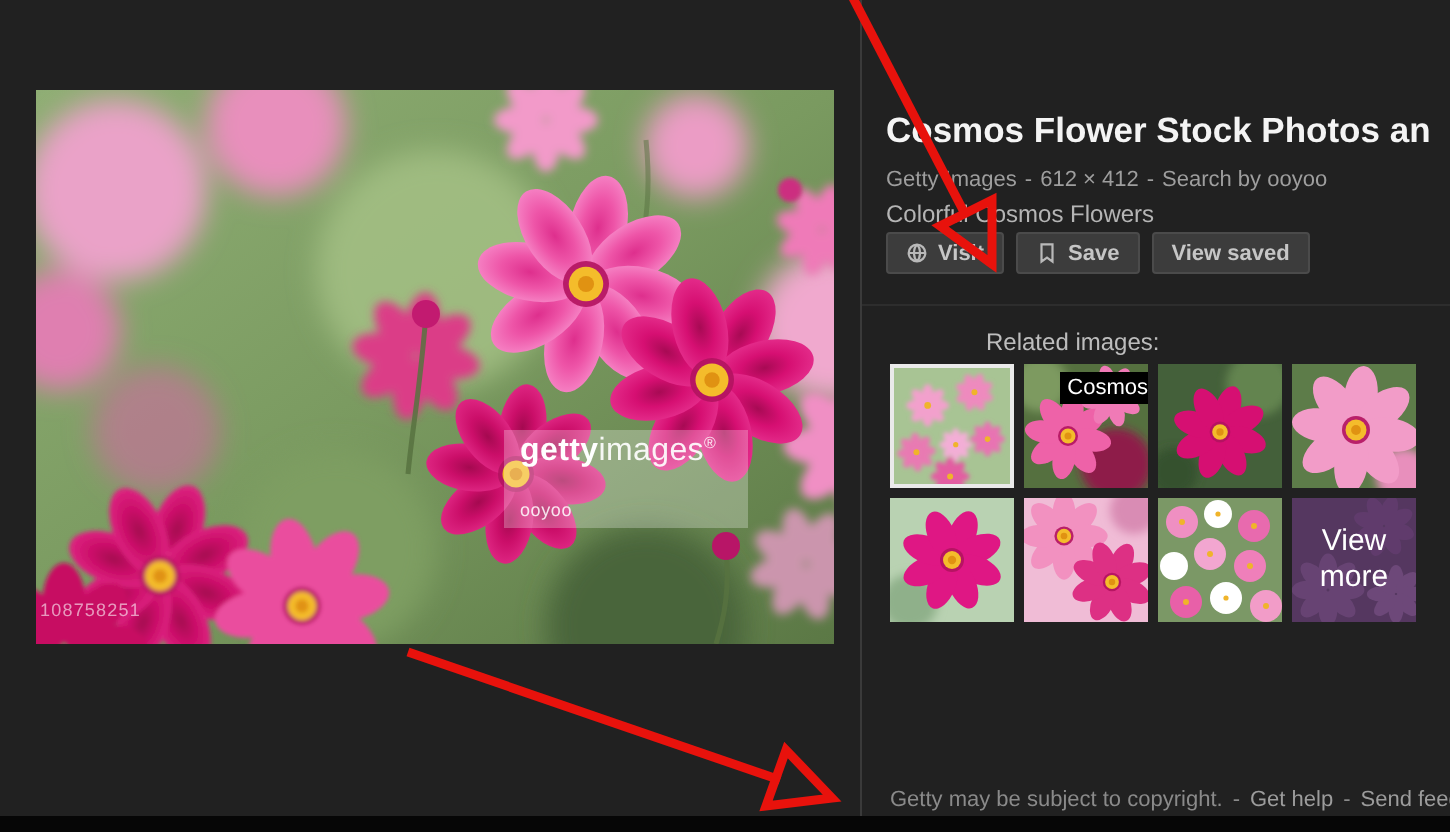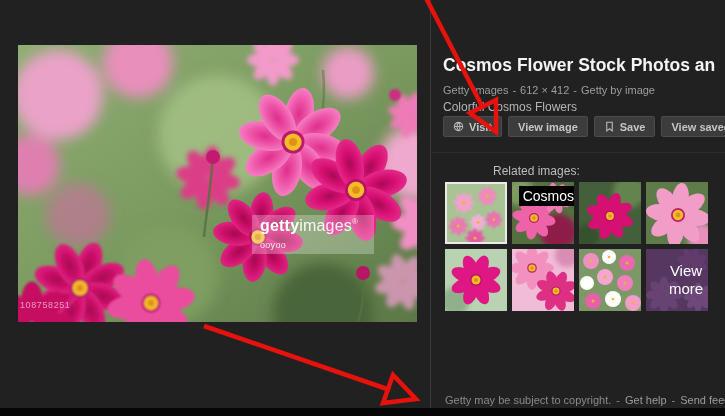--- a/index.html
+++ b/index.html
@@ -13,21 +13,21 @@
   .preview{position:absolute;left:18px;top:45px;width:399px;height:304px;}
   .photo{display:block;width:399px;height:277px;}
   .watermark{
     position:absolute;left:234px;top:170px;width:106px;padding:3px 8px 4px;
     background:rgba(255,255,255,.27);color:#fff;line-height:1.05;
   }
   .wm-brand{font-size:16px;letter-spacing:.2px;}
   .wm-brand b{font-weight:bold;}
   .wm-brand .light{font-weight:normal;opacity:.92;}
   .wm-reg{font-size:8px;vertical-align:top;opacity:.85;}
-  .wm-credit{font-size:9px;margin-top:6px;opacity:.85;letter-spacing:.3px;}
+  .wm-credit{font-size:9px;margin-top:16px;opacity:.85;letter-spacing:.3px;}
   .image-id{
     position:absolute;left:2px;top:255px;font-size:9px;
     color:rgba(255,255,255,.58);letter-spacing:.6px;
   }
   
   .v-divider{position:absolute;left:430px;top:0;width:1px;height:408px;background:#3a3a3a;}
   .h-divider{position:absolute;left:431px;top:152px;width:294px;height:1px;background:#2d2d2d;}
   
   .title{
     position:absolute;left:443px;top:55px;width:272px;margin:0;
@@ -49,25 +49,25 @@
   .related-heading{position:absolute;left:445px;top:164px;font-size:12px;color:#bdbdbd;margin-left:48px;}
   .grid{
     position:absolute;left:445px;top:182px;
     display:grid;grid-template-columns:repeat(4,62px);grid-auto-rows:62px;gap:5px;
   }
   .thumb{position:relative;overflow:hidden;background:#333;cursor:pointer;box-sizing:border-box;}
   .thumb svg{display:block;width:100%;height:100%;}
   .thumb.selected{border:2px solid #eaeaea;}
   .thumb-tag{
     position:absolute;top:4px;right:-4px;background:#000;color:#fff;
-    font-size:14px;padding:2px 4px;white-space:nowrap;
+    font-size:11px;padding:2px 4px;white-space:nowrap;
   }
   .view-more-overlay{
     position:absolute;inset:0;background:rgba(40,20,52,.45);
-    display:flex;align-items:center;justify-content:flex-end;text-align:center;
+    display:flex;align-items:center;justify-content:center;text-align:center;
     color:#fff;font-size:15px;line-height:1.2;
   }
   .view-more-overlay span{display:block;width:44px;}
   
   .footer{position:absolute;left:445px;top:394px;font-size:11px;color:#8a8a8a;white-space:nowrap;}
   .footer .dash{margin:0 5px;}
   .footer .link{color:#9c9c9c;cursor:pointer;text-align:center;}
   .bottom-bar{position:absolute;left:0;bottom:0;width:725px;height:8px;background:#060606;}
   
   .arrows{position:absolute;left:0;top:0;width:725px;height:416px;z-index:50;pointer-events:none;}
@@ -176,35 +176,32 @@
     <div class="wm-credit">ooyoo</div>
   </div>
   <div class="image-id">108758251</div>
 </div>
 
 <div class="v-divider"></div>
 
 <h1 class="title">Cosmos Flower Stock Photos and Pic...</h1>
 
 <div class="meta">
-  <span class="link">Getty Images</span><span class="dash">-</span><span>612 × 412</span><span class="dash">-</span><span class="link">Getty by image</span>
+  <span class="link">Getty Images</span><span class="dash">-</span><span>612 × 412</span><span class="dash">-</span><span class="link">Search by ooyoo</span>
 </div>
 
 <div class="caption">Colorful Cosmos Flowers</div>
 
 <div class="buttons">
   <div class="btn">
     <svg viewBox="0 0 14 14" fill="none" stroke="#b9b9b9" stroke-width="1.4">
       <circle cx="7" cy="7" r="5.3"></circle>
         <path d="M1.7 7 H12.3 M7 1.7 C4.5 4 4.5 10 7 12.3 M7 1.7 C9.5 4 9.5 10 7 12.3"></path>
     </svg>
     <span>Visit</span>
-  </div>
-  <div class="btn">
-    <span>View image</span>
   </div>
   <div class="btn">
     <svg viewBox="0 0 14 14" fill="none" stroke="#b9b9b9" stroke-width="1.4">
       <path d="M3.5 1.5 h7 v11 l-3.5 -2.6 l-3.5 2.6 z"></path>
     </svg>
     <span>Save</span>
   </div>
   <div class="btn">
     <span>View saved</span>
   </div>

